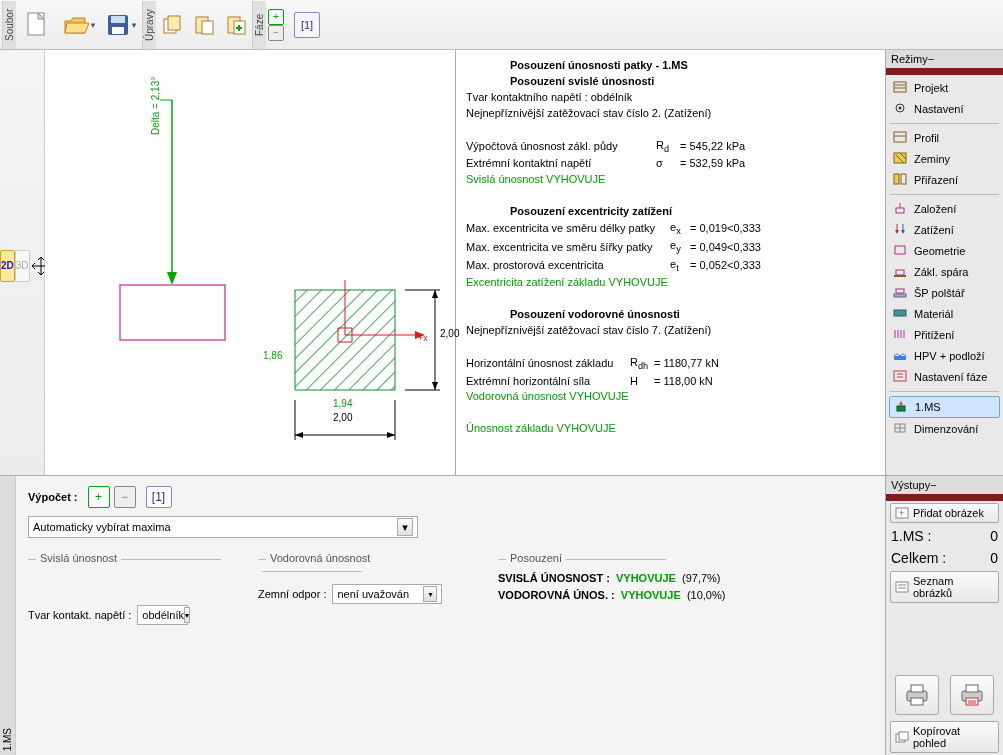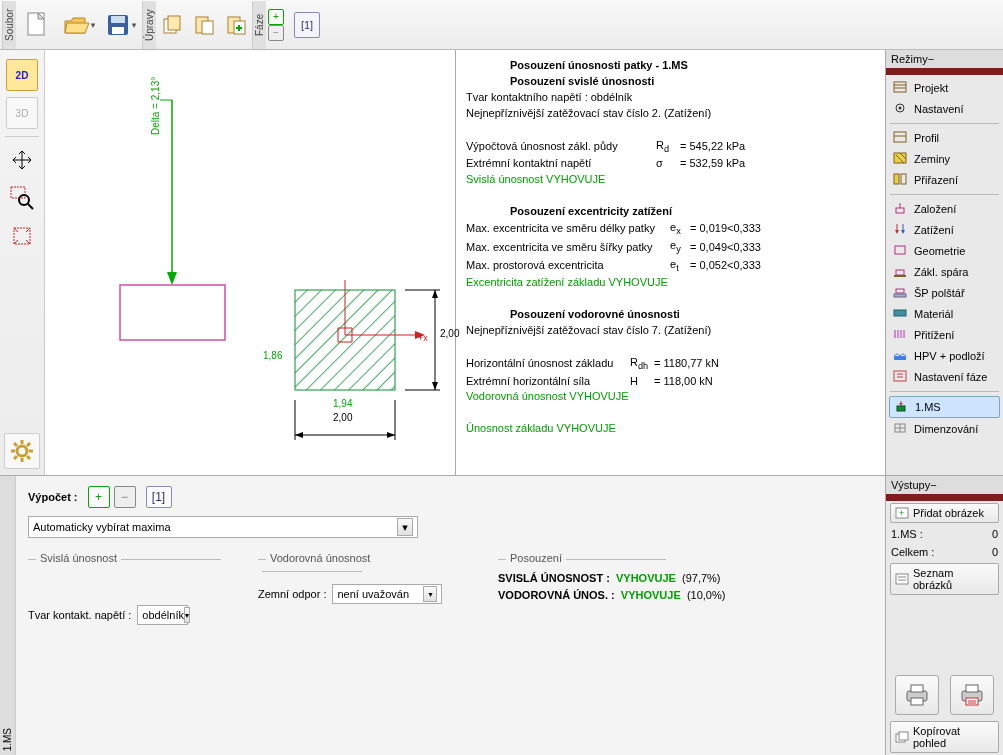--- a/index.html
+++ b/index.html
@@ -7,21 +7,21 @@
 
 
 .toolbar { height: 50px; background: linear-gradient(#f8f8f8,#ececec); border-bottom: 1px solid #bbb; display: flex; align-items: center; padding: 0 2px; }
 .tb-label { writing-mode: vertical-rl; transform: rotate(180deg); font-size: 10px; color: #444; padding: 2px; background: #e0e0e0; width: 14px; height: 48px; display: flex; align-items: center; justify-content: center; border-right: 1px solid #ccc; }
 .tb-btn { width: 30px; height: 40px; margin: 0 1px; display: flex; align-items: center; justify-content: center; border-radius: 3px; cursor: pointer; }
 .tb-btn.wide { width: 40px; }
 .tb-badge { width: 26px; height: 26px; border: 1px solid #88b; color: #336; display: flex; align-items: center; justify-content: center; font-size: 11px; border-radius: 2px; margin-left: 4px; background: #f4f4ff; }
 
 
 .main { display: flex; height: 425px; }
-.left-tools { width: 45px; background: linear-gradient(#f4f4f4,#ececec); border-right: 1px solid #ccc; display: flex; flex-direction: column; align-items: center; padding-top: 6px; }
+.left-tools { width: 45px; background: linear-gradient(#f4f4f4,#ececec); border-right: 1px solid #ccc; display: flex; flex-direction: row; align-items: center; padding-top: 6px; }
 .lt-btn { width: 32px; height: 32px; margin: 3px 0; border: 1px solid #ccc; background: #f8f8f8; border-radius: 2px; display: flex; align-items: center; justify-content: center; font-size: 10px; cursor: pointer; }
 .lt-btn.active { background: #ffe89a; border-color: #d0a030; }
 .lt-sep { height: 1px; width: 34px; background: #ccc; margin: 4px 0; }
 .lt-spacer { flex: 1; }
 .gear { width: 36px; height: 36px; margin-bottom: 6px; background: #f8f8f8; border: 1px solid #ccc; display: flex; align-items: center; justify-content: center; cursor: pointer; border-radius: 2px; }
 
 .canvas { flex: 1; position: relative; background: #fff; }
 .drawing { position: absolute; }
 .dim-text { position: absolute; font-size: 10px; }
 .green { color: #0a0; }
@@ -58,21 +58,21 @@
 .fsgroup { display: inline-block; vertical-align: top; margin-right: 30px; }
 .fstitle { font-size: 11px; color: #555; margin-bottom: 8px; position: relative; }
 .fstitle::before, .fstitle::after { content: ''; display: inline-block; height: 1px; background: #bbb; vertical-align: middle; }
 .fstitle::before { width: 8px; margin-right: 4px;}
 .fstitle::after { width: 100px; margin-left: 4px;}
 .frow { display: flex; align-items: center; margin: 5px 0; font-size: 11px; }
 .small-combo { width: 110px; height: 20px; border: 1px solid #aaa; background: #fff; display: flex; align-items: center; padding: 0 4px; justify-content: space-between; margin-left: 6px; }
 .small-combo .arrow { width: 14px; height: 16px; border: 1px solid #aaa; background: linear-gradient(#fafafa,#e0e0e0); display: flex; align-items: center; justify-content: center; font-size: 8px; }
 
 .rpanel2 { width: 118px; border-left: 1px solid #aaa; background: #e9e9e9; display: flex; flex-direction: column; }
-.outrow { padding: 3px 5px; font-size: 11px; display: flex; justify-content: space-between; }
+.outrow { padding: 3px 5px; font-size: 14px; display: flex; justify-content: space-between; }
 .outbtn { margin: 2px 4px; padding: 3px 4px; border: 1px solid #aaa; background: linear-gradient(#fafafa,#e8e8e8); font-size: 11px; display: flex; align-items: center; cursor: pointer; border-radius: 2px; }
 .outbtn .ico { width: 14px; height: 12px; margin-right: 4px; display: inline-block; }
 .print-row { display: flex; justify-content: space-around; padding: 6px 4px 4px; }
 .print-btn { width: 44px; height: 40px; border: 1px solid #aaa; background: linear-gradient(#fafafa,#e8e8e8); display: flex; align-items: center; justify-content: center; border-radius: 3px; cursor: pointer; }
 
 
 .caret-down::after { content: '▾'; font-size: 9px; color: #555; margin-left: 2px; }
 </style>
 </head>
 <body>

